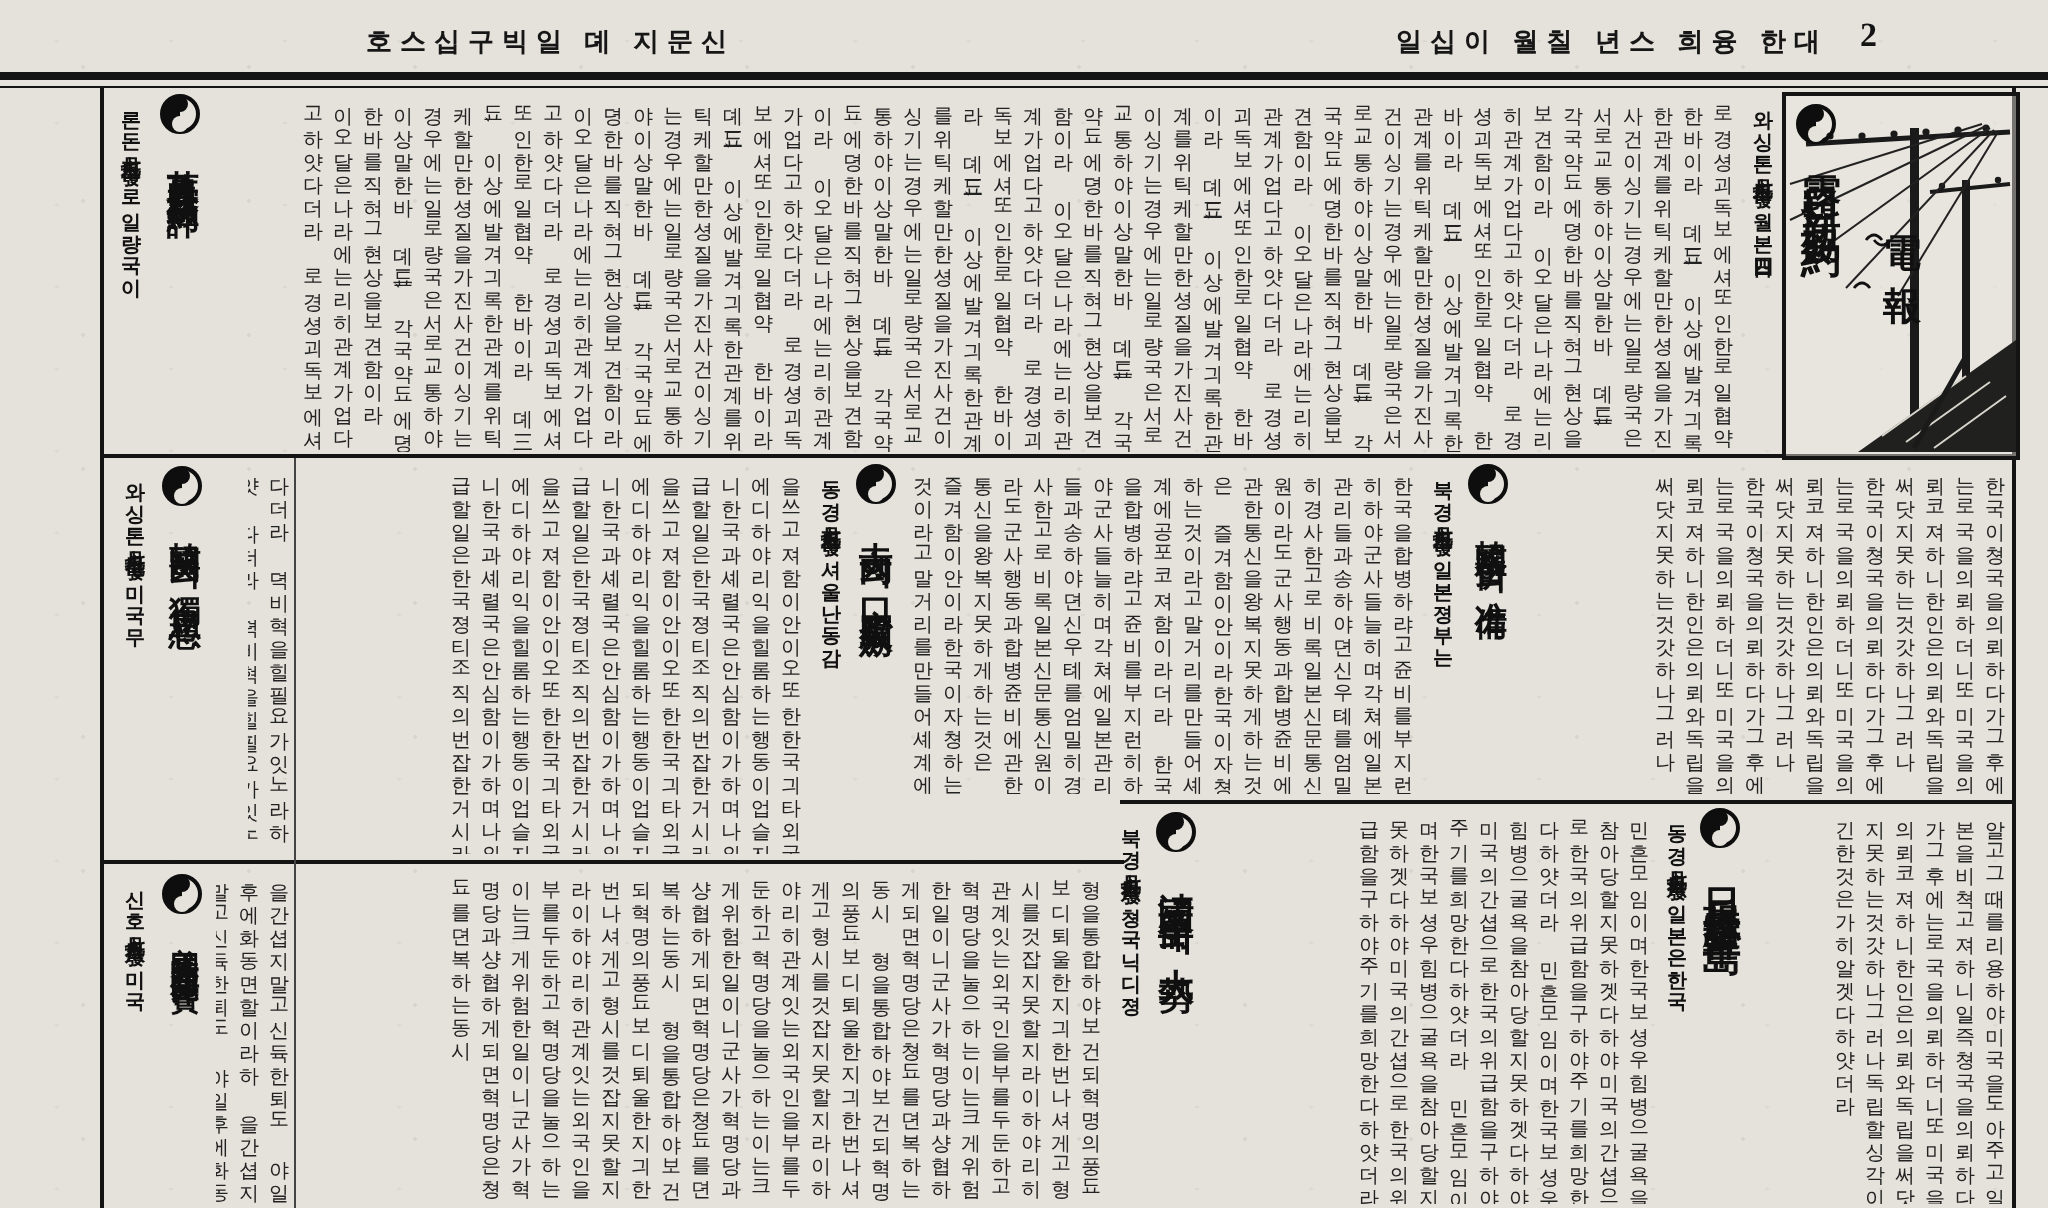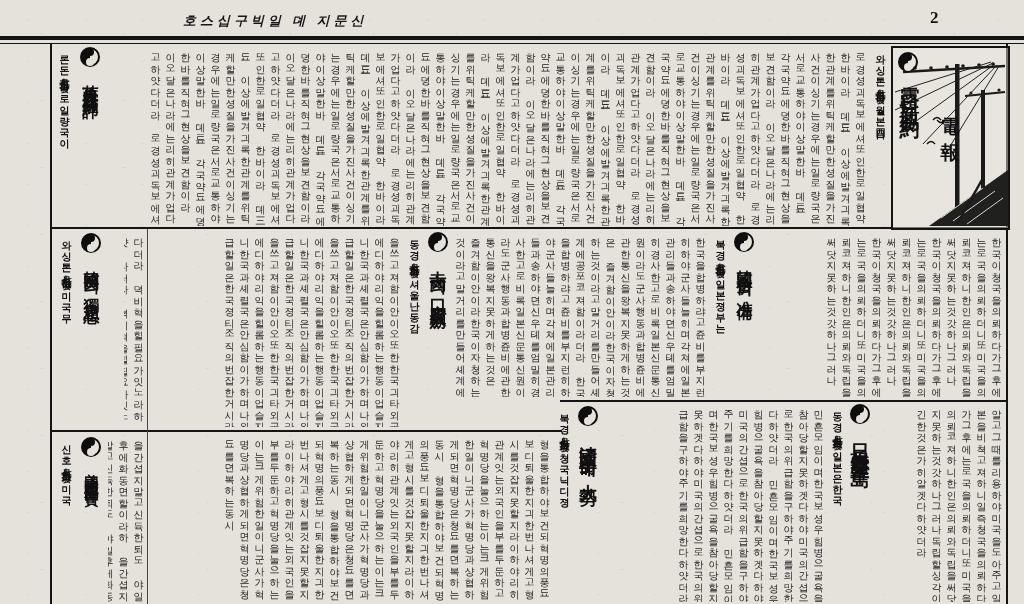--- a/index.html
+++ b/index.html
@@ -30,35 +30,36 @@
   }
   .taegeuk{
     width:16px;height:16px;border:2px solid #0e0e0e;border-radius:50%;
     background:linear-gradient(90deg,#0e0e0e 50%,transparent 50%);
     position:relative;flex:0 0 auto;
   }
   .taegeuk::before{content:'';position:absolute;top:-1px;left:25%;width:50%;height:50%;
     border-radius:50%;background:#0e0e0e;}
   .taegeuk::after{content:'';position:absolute;bottom:-1px;left:25%;width:50%;height:50%;
     border-radius:50%;background:#e5e2db;}
-  .masthead-small{position:absolute;font-size:13px;font-weight:bold;letter-spacing:4px;color:#161616;font-style:italic;}
+  .masthead-small{position:absolute;font-size:13px;font-weight:bold;letter-spacing:4px;color:#161616;}
   #mast-title{position:absolute;font-size:26px;font-weight:bold;letter-spacing:28px;color:#0d0d0d;white-space:nowrap;}
   #page-num{position:absolute;font-size:17px;font-weight:bold;color:#141414;}
   #telegram-box{position:absolute;border:2px solid #141414;background:rgba(236,233,226,.45);}
   #telegram-label{
     position:absolute;writing-mode:vertical-rl;text-orientation:upright;
     font-size:19px;font-weight:bold;letter-spacing:26px;color:#101010;
   }
 </style>
 </head>
 <body>
 
 <div id="page">
 
   <div class="masthead-small" style="left:183px;top:12px;">호스십구빅일 뎨 지문신</div>
+  <div class="masthead-small" style="left:698px;top:12px;">일십이 월칠 년스 희융 한대</div>
   <div id="page-num" style="left:930px;top:8px;">2</div>
 
   <div class="rule" style="left:0;top:36px;width:1024px;height:4px;"></div>
   <div class="rule" style="left:0;top:43px;width:1024px;height:1px;"></div>
   <div class="rule" style="left:50px;top:44px;width:2px;height:560px;"></div>
   <div class="rule" style="left:1006px;top:44px;width:2px;height:560px;"></div>
   <div class="rule" style="left:50px;top:227px;width:958px;height:2px;"></div>
   <div class="rule" style="left:560px;top:400px;width:448px;height:2px;"></div>
   <div class="rule" style="left:50px;top:430px;width:512px;height:2px;"></div>
   <div class="rule" style="left:147px;top:229px;width:1px;height:375px;background:#444;"></div>

